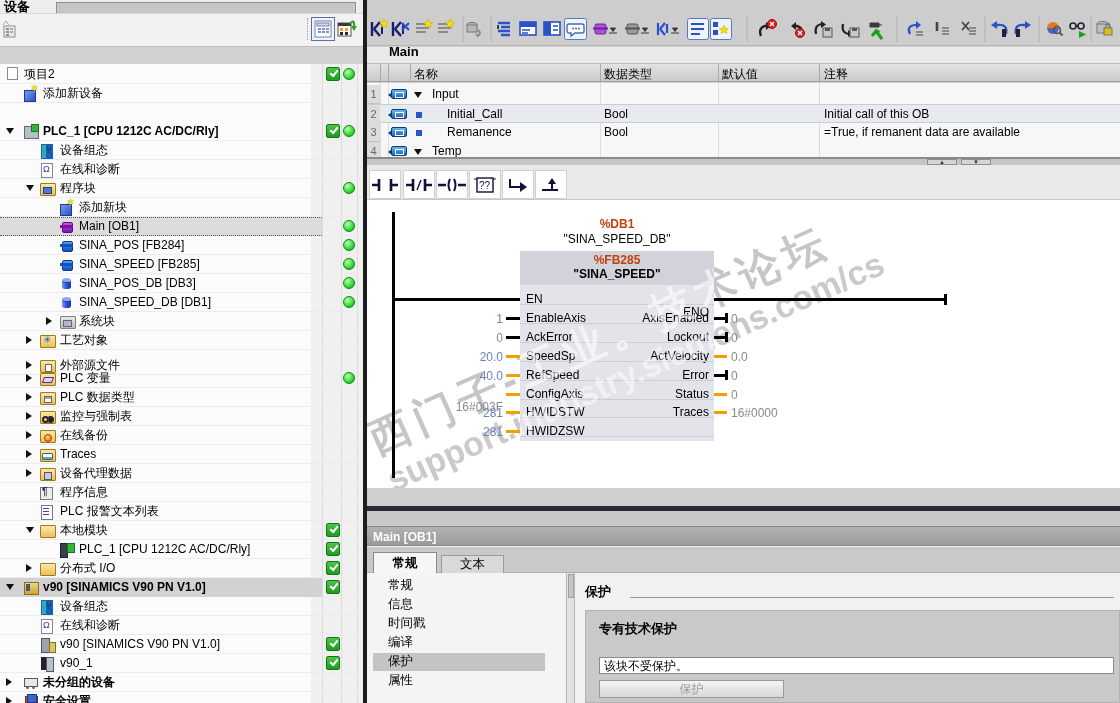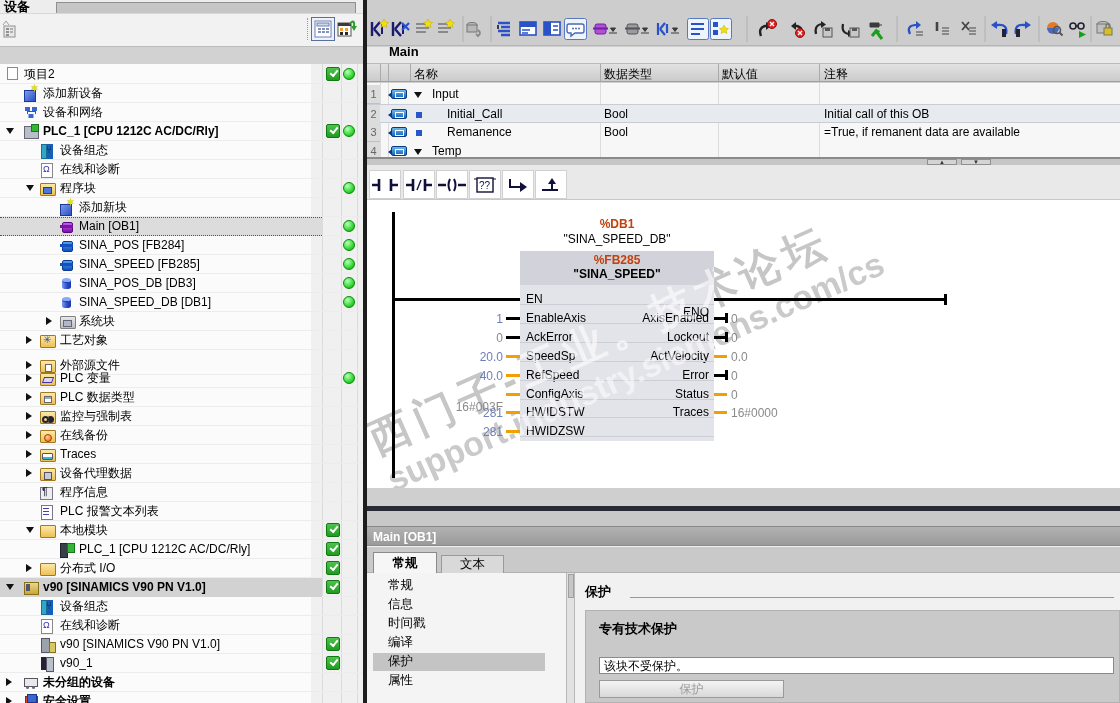--- a/index.html
+++ b/index.html
@@ -153,24 +153,20 @@
 <div class="trow" style="top:1px;">
           <div class="icon i-page" style="left:5px;"></div>
           <div class="txt" style="left:24px;">项目2</div>
           <div class="gcheck"></div>
           <div class="gdot"></div>
         </div>
 <div class="trow" style="top:20px;">
           <div class="icon i-newdev" style="left:24px;"></div>
           <div class="txt" style="left:43px;">添加新设备</div>
         </div>
-<div class="trow" style="top:39px;">
-          <div class="icon i-network" style="left:24px;"></div>
-          <div class="txt" style="left:43px;">设备和网络</div>
-        </div>
 <div class="trow" style="top:58px;">
           <div class="exp expv" style="left:6px;"></div>
           <div class="icon i-plc" style="left:24px;"></div>
           <div class="txt" style="left:43px;font-weight:bold;">PLC_1 [CPU 1212C AC/DC/Rly]</div>
           <div class="gcheck"></div>
           <div class="gdot"></div>
         </div>
 <div class="trow" style="top:77px;">
           <div class="icon i-devcfg" style="left:40px;"></div>
           <div class="txt" style="left:60px;">设备组态</div>

